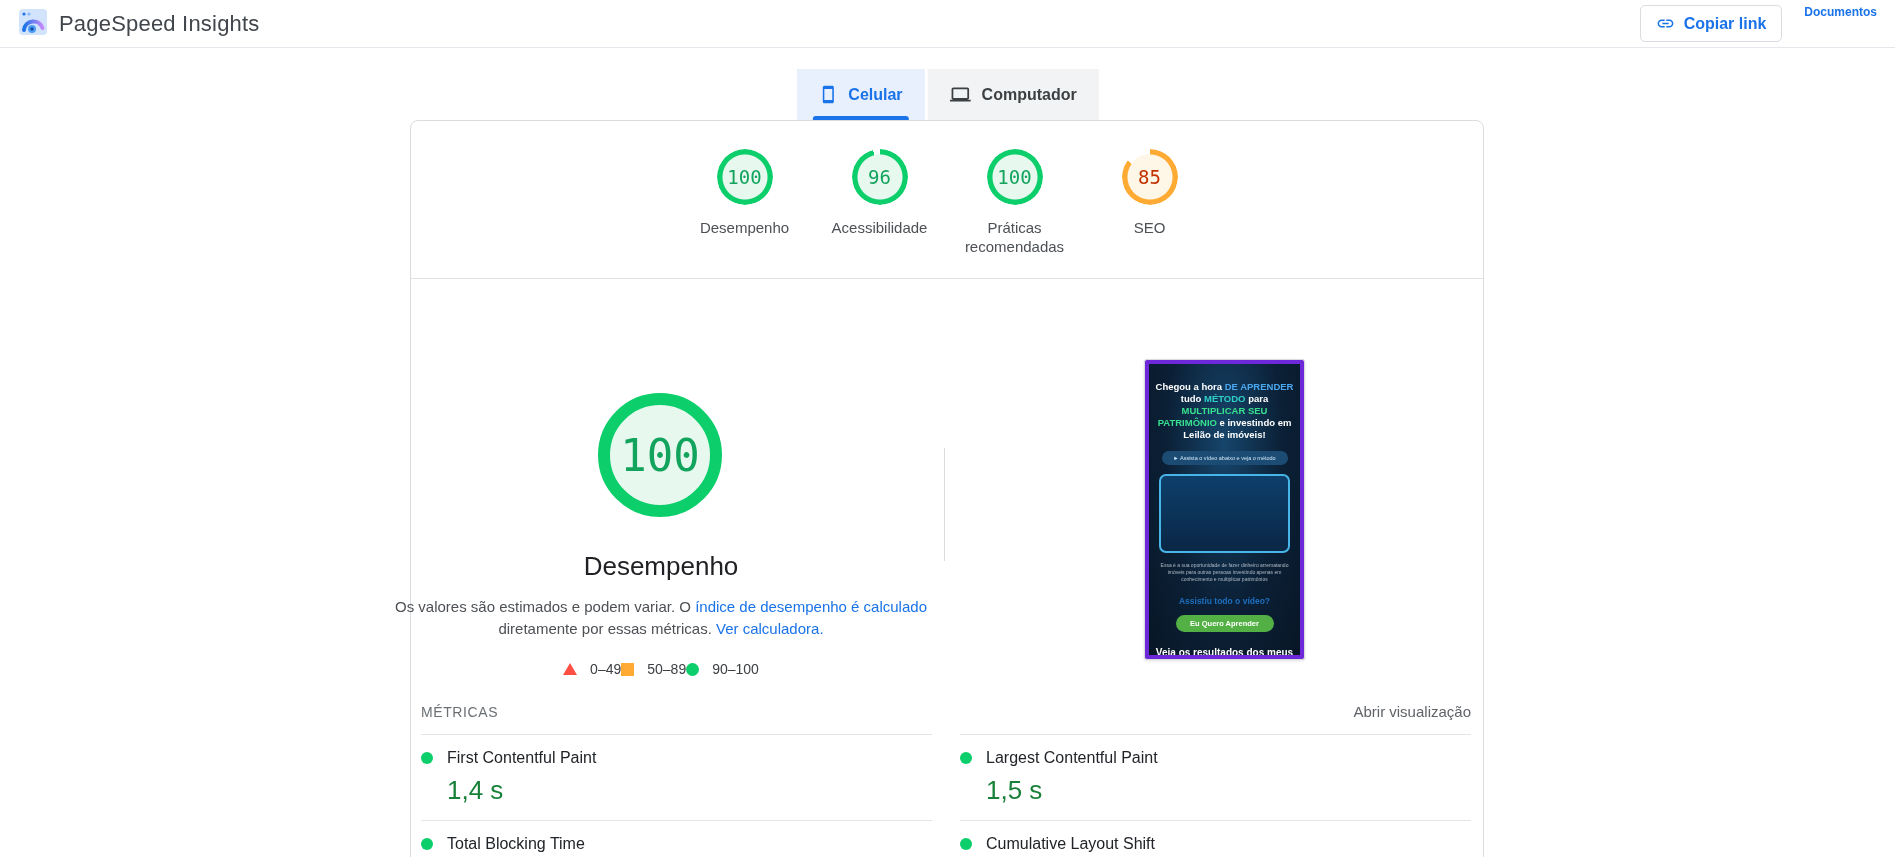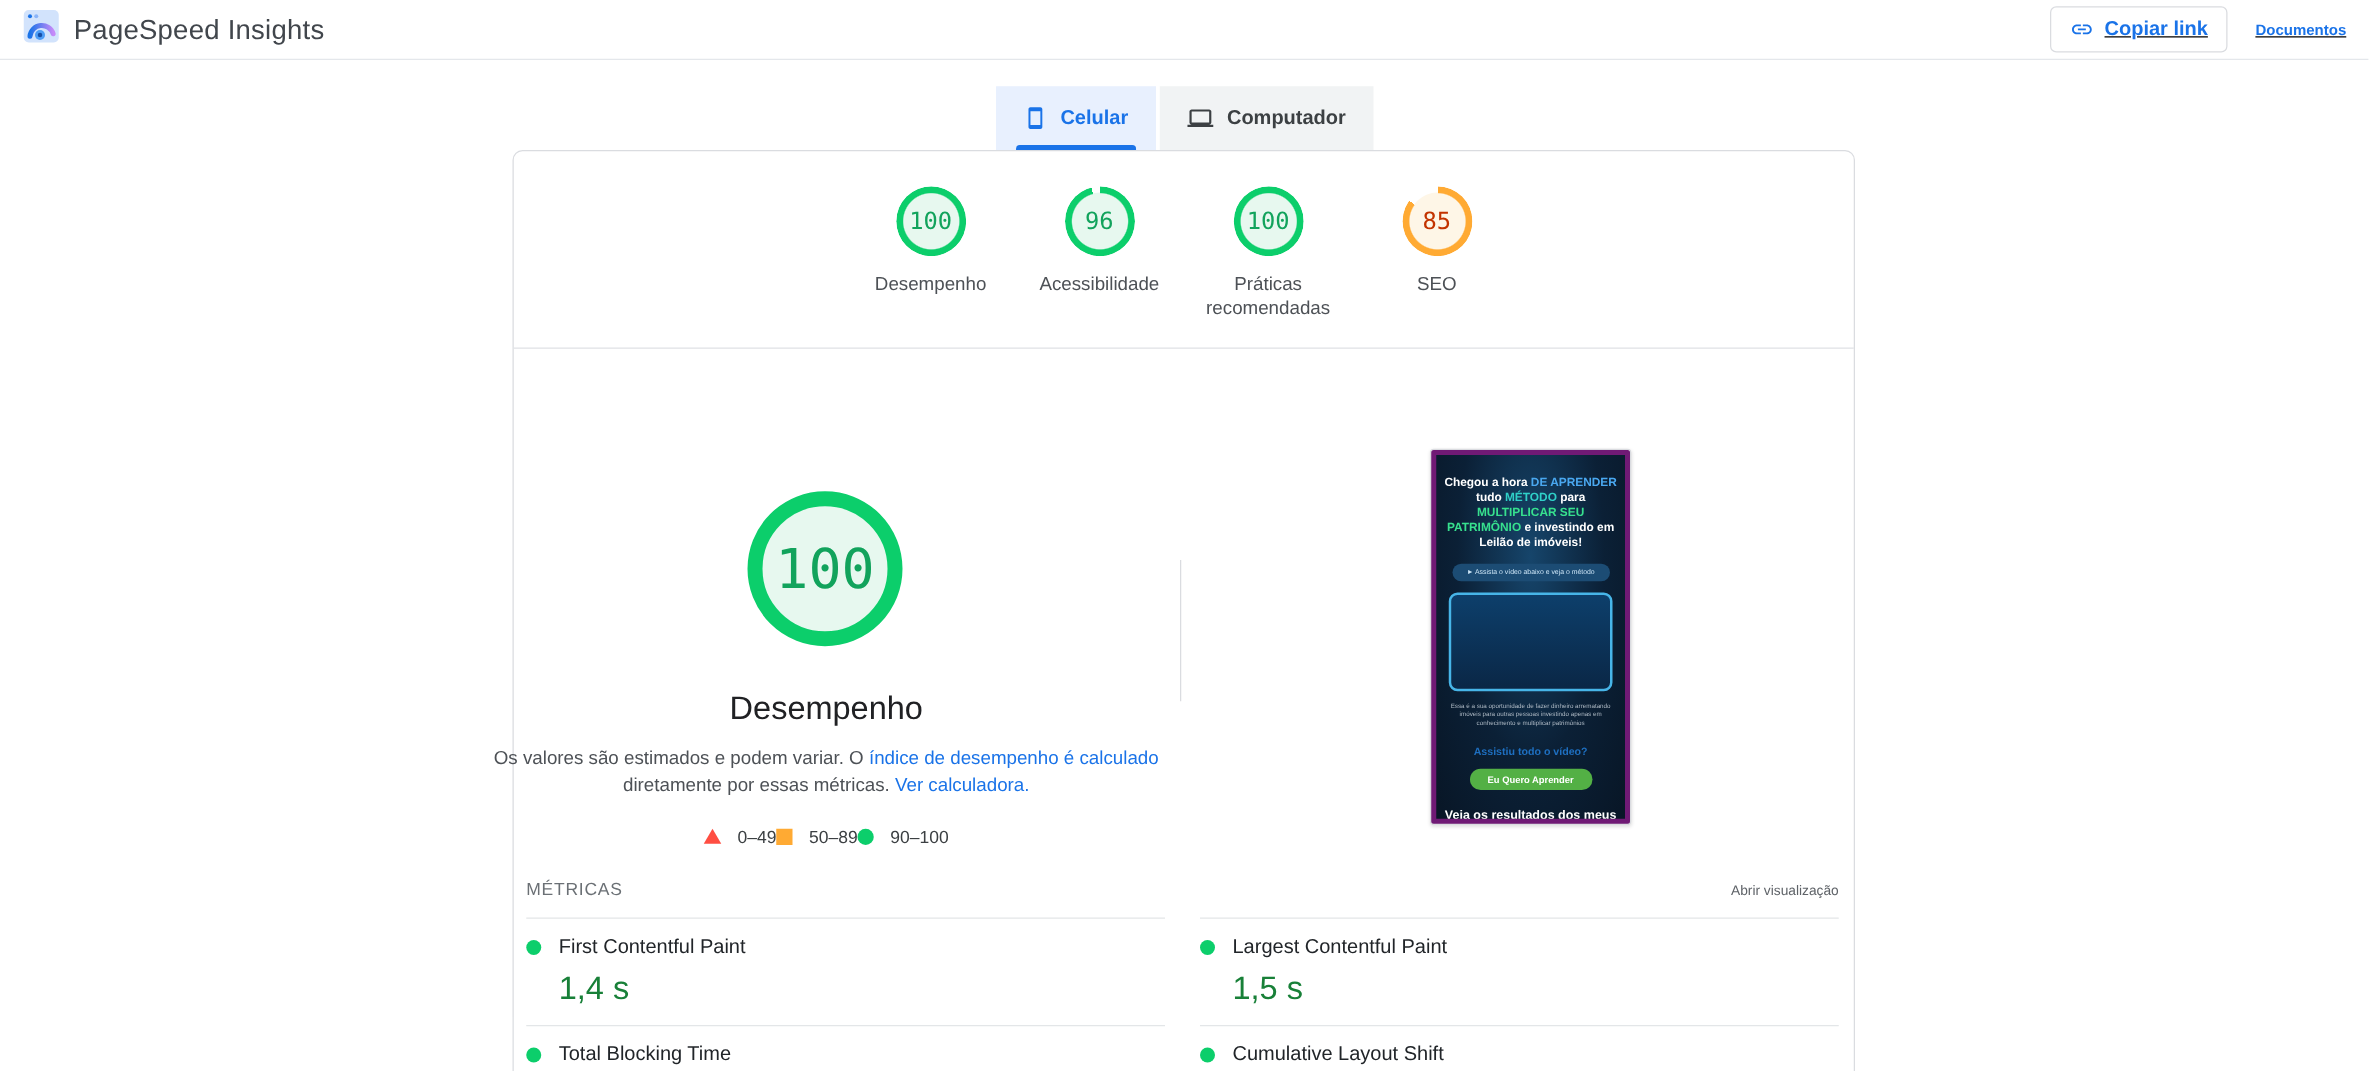--- a/index.html
+++ b/index.html
@@ -5,21 +5,21 @@
   * { margin:0; padding:0; box-sizing:border-box; }
   html,body { width:1895px; height:857px; overflow:hidden; background:#fff;
     font-family:"Liberation Sans", sans-serif; }
   .stage { position:relative; width:1895px; height:857px; overflow:hidden; background:#fff; }
 
   
   .header { position:absolute; top:0; left:0; right:0; height:48px;
     display:flex; align-items:center; padding:0 18px; border-bottom:1px solid #e4e7eb; background:#fff; }
   .logo { display:flex; align-items:center; gap:11px; }
   .logo-title { font-size:22px; color:#41464c; letter-spacing:.2px; }
-  .header-right { margin-left:auto; display:flex; align-items:center; gap:22px;text-decoration:underline; }
+  .header-right { margin-left:auto; display:flex; gap:22px; }
   .copy-btn { display:flex; align-items:center; gap:9px; border:1px solid #dadce0; border-radius:5px;
     background:#fff; padding:8px 15px; color:#1a73e8; font-size:16px; font-weight:bold; cursor:pointer;
     font-family:"Liberation Sans",sans-serif; }
   .docs-link { color:#1a73e8; font-size:12px; font-weight:bold; text-decoration:none; }
 
   
   .tabs { position:absolute; top:69px; left:50%; transform:translateX(-50%); display:flex; gap:3px; height:51px; }
   .tab { display:flex; align-items:center; justify-content:center; gap:11px; padding:0 22px;
     font-size:16px; font-weight:bold; cursor:pointer; position:relative; }
   .tab.selected { background:#e8f0fe; color:#1a73e8; }
@@ -65,21 +65,21 @@
     align-items:center; font-size:14px; color:#3c4043; }
   .legend-item { display:flex; align-items:center; gap:13px; }
   .shape-tri { width:0; height:0; border-left:7px solid transparent; border-right:7px solid transparent;
     border-bottom:12px solid #ff4e42; }
   .shape-sq { width:13px; height:13px; background:#ffaa33; }
   .shape-ci { width:13px; height:13px; border-radius:50%; background:#0cce6b; }
 
   .vdivider { position:absolute; left:533px; top:327px; height:113px; width:1px; background:#dadce0; }
 
   
-  .thumb { position:absolute; left:733px; top:238px; width:161px; height:301px; background:#701a75;
+  .thumb { position:absolute; left:733px; top:238px; width:161px; height:301px; background:#6d28d9;
     border:1px solid #dadce0; border-radius:3px; padding:4px; cursor:pointer;
     box-shadow:0 1px 3px rgba(0,0,0,.12); }
   .thumb-inner { width:100%; height:100%; overflow:hidden;
     background:radial-gradient(ellipse at 50% 28%, #16456b 0%, #0b2036 55%, #081626 100%); }
   .t-headline { padding:17px 6px 0; text-align:center; font-size:9.5px; font-weight:bold;
     line-height:12px; color:#fff; }
   .hl-blue { color:#4aa8f0; } .hl-cyan { color:#2fd0c8; } .hl-green { color:#37e08e; }
   .t-pill { margin:10px auto 0; width:126px; height:14px; border-radius:7px; background:#1c4c74;
     color:#cde6f7; font-size:5.5px; line-height:14px; text-align:center; }
   .t-video { margin:9px auto 0; width:131px; height:79px; border:2px solid #47b5e8; border-radius:7px;
@@ -88,21 +88,21 @@
   .t-question { margin-top:13px; text-align:center; font-size:8.5px; font-weight:bold; color:#1e6fc0; }
   .t-cta { margin:9px auto 0; width:98px; height:17px; border-radius:9px; background:#53b045;
     color:#fff; font-size:7.5px; font-weight:bold; line-height:17px; text-align:center; }
   .t-footer { margin:15px 4px 0; text-align:center; font-size:10px; font-weight:bold; color:#fff;
     line-height:12px; }
 
   
   .metrics { position:absolute; top:582px; left:0; right:0; padding:0 12px 0 10px; }
   .metrics-head { display:flex; justify-content:space-between; align-items:baseline; height:20px; }
   .metrics-label { font-size:14px; color:#6b7075; letter-spacing:.6px; }
-  .open-preview { font-size:11px; color:#5f6368; cursor:pointer; }
+  .open-preview { font-size:15px; color:#5f6368; cursor:pointer; }
   .metrics-grid { margin-top:11px; display:grid; grid-template-columns:1fr 1fr; column-gap:28px; }
   .metric-cell { border-top:1px solid #e3e6e8; padding:14px 0; }
   .metric-name-row { display:flex; align-items:center; gap:14px; }
   .metric-dot { width:12px; height:12px; border-radius:50%; background:#0cce6b; flex:none; }
   .metric-name { font-size:16px; color:#212529; }
   .metric-value { margin:8px 0 0 26px; font-size:26px; color:#188038; }
 </style>
 </head>
 <body>
 

